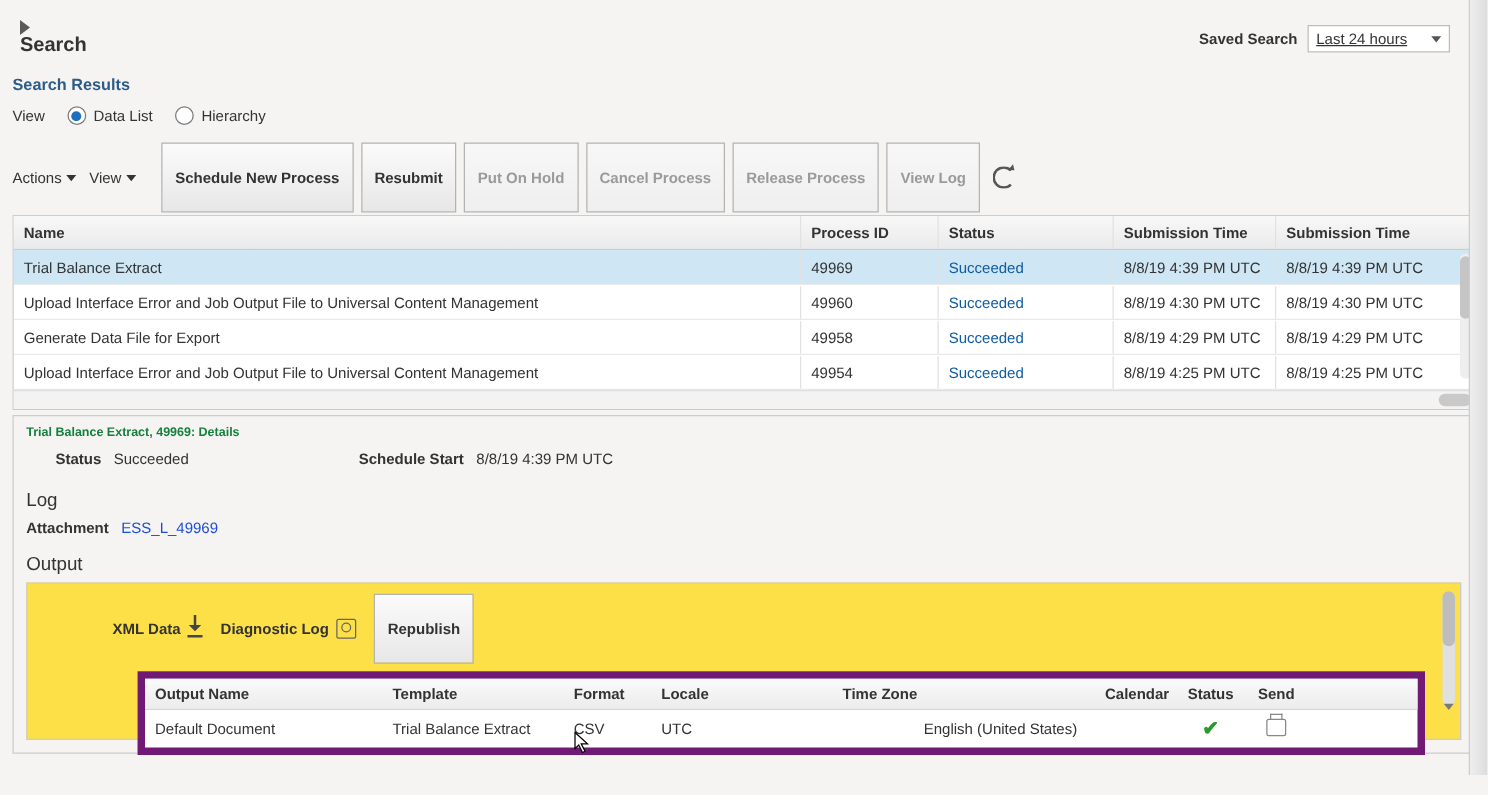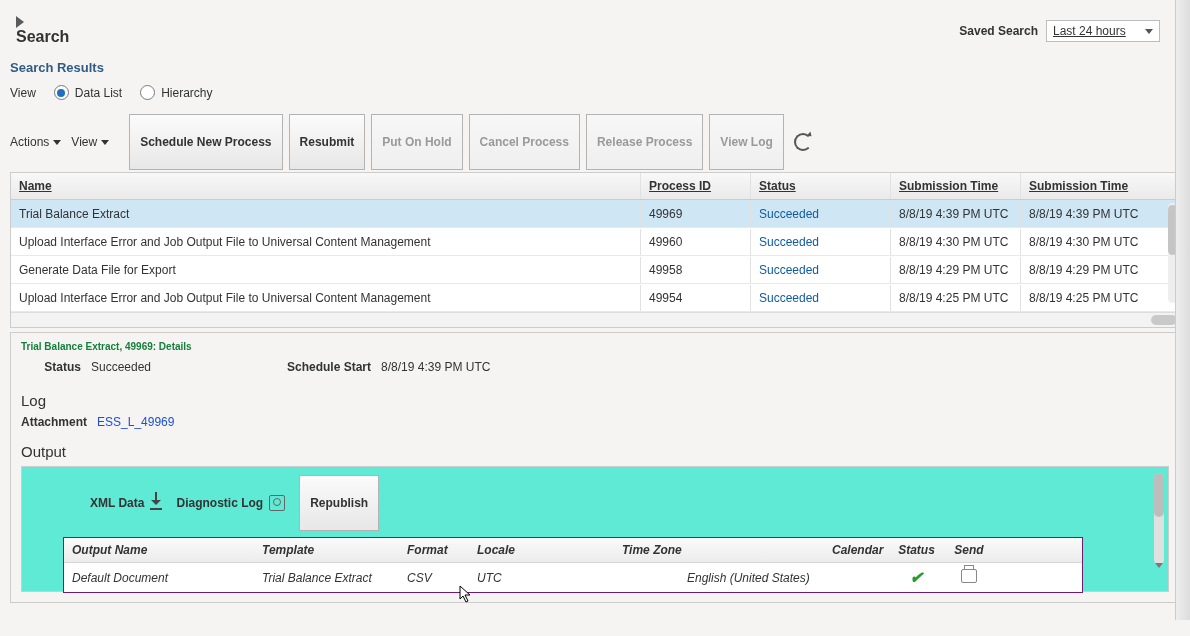--- a/index.html
+++ b/index.html
@@ -173,21 +173,20 @@
 .table-wrap{
   border:1px solid #ccc;
   background:#fff;
   position:relative;
 }
 .table-header{
   display:flex;
   background:linear-gradient(#f8f8f8,#eaeaea);
   border-bottom:1px solid #ccc;
   font-weight:bold;
-  text-decoration:underline;
 }
 .th, .td{
   padding:6px 8px;
   border-right:1px solid #e1e1e1;
   box-sizing:border-box;
 }
 .th.name, .td.name{width:630px;}
 .th.pid, .td.pid{width:110px;}
 .th.status, .td.status{width:140px;}
 .th.sched, .td.sched{width:130px;}
@@ -257,21 +256,21 @@
   color:#333;
   margin:6px 0 6px 0;
 }
 .attach-row{
   display:flex;align-items:center;margin-bottom:14px;
 }
 .attach-row .alabel{font-weight:bold;margin-right:10px;}
 .attach-row .alink{color:#1d4ed8;cursor:default;}
 .output-box{
   border:1px solid #ccc;
-  background:#5eead4;
+  background:#fde047;
   padding:8px;
   position:relative;
   height:108px;
 }
 .output-toolbar{
   display:flex;align-items:center;margin:0 0 6px 60px;
 }
 .output-toolbar .olink{font-weight:bold;margin-right:6px;}
 .dl-icon{
   display:inline-block;width:12px;height:12px;border-bottom:2px solid #444;position:relative;margin-right:14px;
@@ -283,24 +282,23 @@
   content:"";position:absolute;left:1px;top:4px;width:0;height:0;border-left:5px solid transparent;border-right:5px solid transparent;border-top:5px solid #444;
 }
 .svc-icon{
   display:inline-block;width:14px;height:14px;border:1px solid #666;border-radius:2px;margin-right:14px;position:relative;
 }
 .svc-icon::after{
   content:"";position:absolute;top:2px;left:3px;width:6px;height:6px;border:1px solid #666;border-radius:50%;
 }
 .inner-table{
   background:#fff;
-  border:1px solid #701a75;
-  margin-left:33px;
+  border:6px solid #701a75;
+  margin-left:80px;
   width:1018px;
-  font-style:italic;
 }
 .inner-header{
   display:flex;font-weight:bold;background:linear-gradient(#fafafa,#ececec);border-bottom:1px solid #d6d6d6;
 }
 .ith,.itd{padding:5px 8px;box-sizing:border-box;}
 .c-outname{width:190px;}
 .c-template{width:145px;}
 .c-format{width:70px;}
 .c-locale{width:145px;}
 .c-tz{width:210px;}

